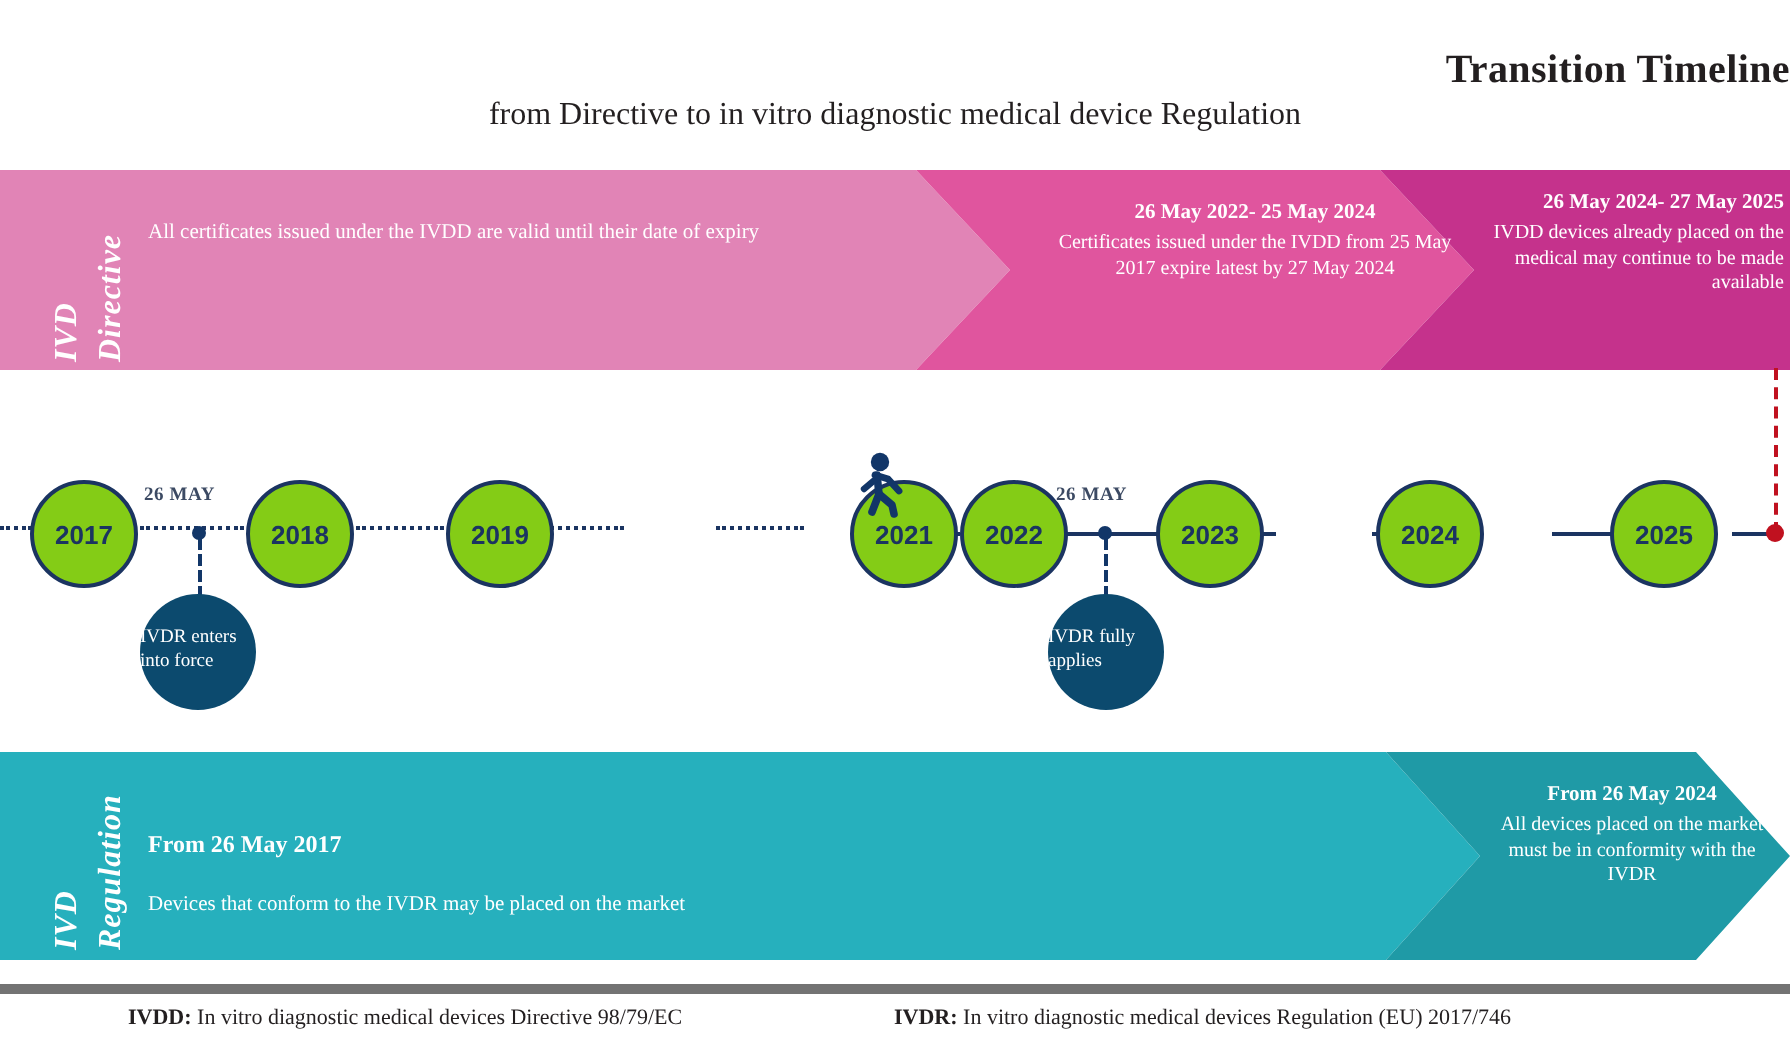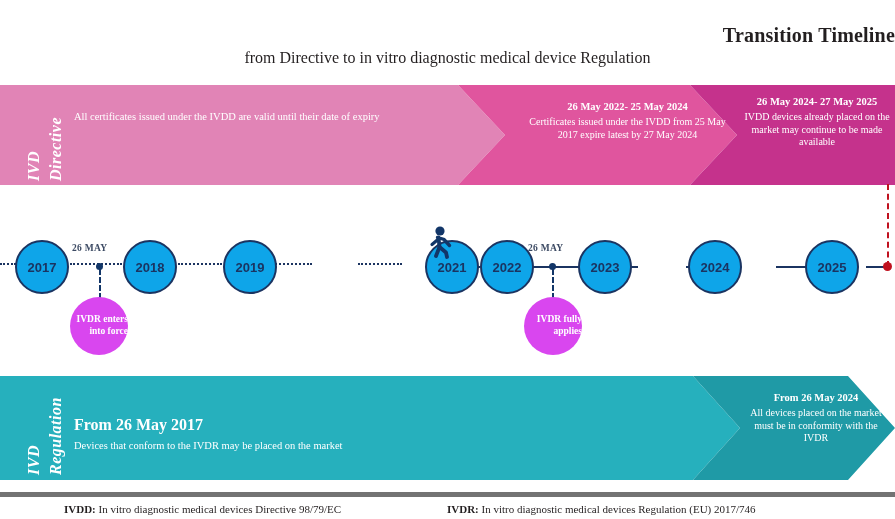--- a/index.html
+++ b/index.html
@@ -49,55 +49,55 @@
     transform:rotate(-90deg);
     transform-origin:left top;
     white-space:nowrap;
     letter-spacing:.5px;
   }
 
   .p1-txt{left:74px;top:25px;width:380px;font-size:10.5px;}
   .p1-txt .seg-head{font-size:11.5px;display:block;margin-bottom:3px;}
   .p2-txt{left:520px;top:15px;width:215px;font-size:10px;text-align:center;}
   .p2-txt .seg-head{font-size:10.5px;display:block;margin-bottom:3px;}
-  .p3-txt{left:742px;top:10px;width:150px;font-size:10px;text-align:center;}
+  .p3-txt{left:742px;top:10px;width:150px;font-size:10px;text-align:right;}
   .p3-txt .seg-head{font-size:10.5px;display:block;margin-bottom:3px;}
 
   
   .teal-band{top:376px;height:104px;}
   .t1{left:0;width:740px;background:#26b0bd;
       clip-path:polygon(0 0, 693px 0, 740px 50%, 693px 100%, 0 100%);}
   .t2{left:693px;width:202px;background:#1f9aa6;
       clip-path:polygon(0 0, 155px 0, 202px 50%, 155px 100%, 0 100%, 47px 50%);}
 
   .t1-txt{left:74px;top:39px;width:420px;font-size:10.5px;}
-  .t1-txt .seg-head{font-size:16px;display:block;margin-bottom:4px;}
+  .t1-txt .seg-head{font-size:12px;display:block;margin-bottom:16px;}
   .t2-txt{left:745px;top:15px;width:142px;font-size:10px;text-align:center;}
   .t2-txt .seg-head{font-size:10.5px;display:block;margin-bottom:3px;}
 
   
   .tl{position:absolute;left:0;top:185px;width:895px;height:190px;}
   .axis{position:absolute;height:2px;background:#1b3461;top:81px;}
   .axis-dot{
     position:absolute;top:78px;height:8px;border-top:2px dotted #1b3461;
   }
   .year{
     position:absolute;width:54px;height:54px;border-radius:50%;
-    background:#0ea5e9;border:2px solid #1b3461;
+    background:#84cc16;border:2px solid #1b3461;
     box-sizing:border-box;top:55px;
     display:flex;align-items:center;justify-content:center;
     font-family:"Liberation Sans", sans-serif;
     font-weight:bold;font-size:13px;color:#1b3461;
   }
   .evt{
     position:absolute;width:58px;height:58px;border-radius:50%;
-    background:#d946ef;top:112px;
+    background:#0c4a6e;top:112px;
     display:flex;align-items:center;justify-content:center;
-    text-align:right;
-    color:#ffffff;font-weight:bold;font-size:9.5px;line-height:1.25;
+    text-align:left;
+    color:#ffffff;font-weight:normal;font-size:9.5px;line-height:1.25;
   }
   .evt-stem{
     position:absolute;width:0;border-left:2px dashed #123668;
     top:84px;height:30px;
   }
   .evt-node{
     position:absolute;width:7px;height:7px;border-radius:50%;
     background:#123668;top:78px;
   }
   .evt-date{
@@ -147,21 +147,21 @@
       <span>All certificates issued under the IVDD are valid until their date of expiry</span>
     </div>
 
     <div class="seg-txt p2-txt">
       <span class="seg-head">26 May 2022- 25 May 2024</span>
       <span>Certificates issued under the IVDD from 25 May 2017 expire latest by 27 May 2024</span>
     </div>
 
     <div class="seg-txt p3-txt">
       <span class="seg-head">26 May 2024- 27 May 2025</span>
-      <span>IVDD devices already placed on the market may continue to be made available</span>
+      <span>IVDD devices already placed on the medical may continue to be made available</span>
     </div>
   </div>
 
   <div class="tl">
 
     <div class="axis-dot" style="left:0px;width:16px;"></div>
     <div class="axis-dot" style="left:70px;width:52px;"></div>
     <div class="axis-dot" style="left:178px;width:44px;"></div>
     <div class="axis-dot" style="left:268px;width:44px;"></div>
     <div class="axis-dot" style="left:358px;width:44px;"></div>

